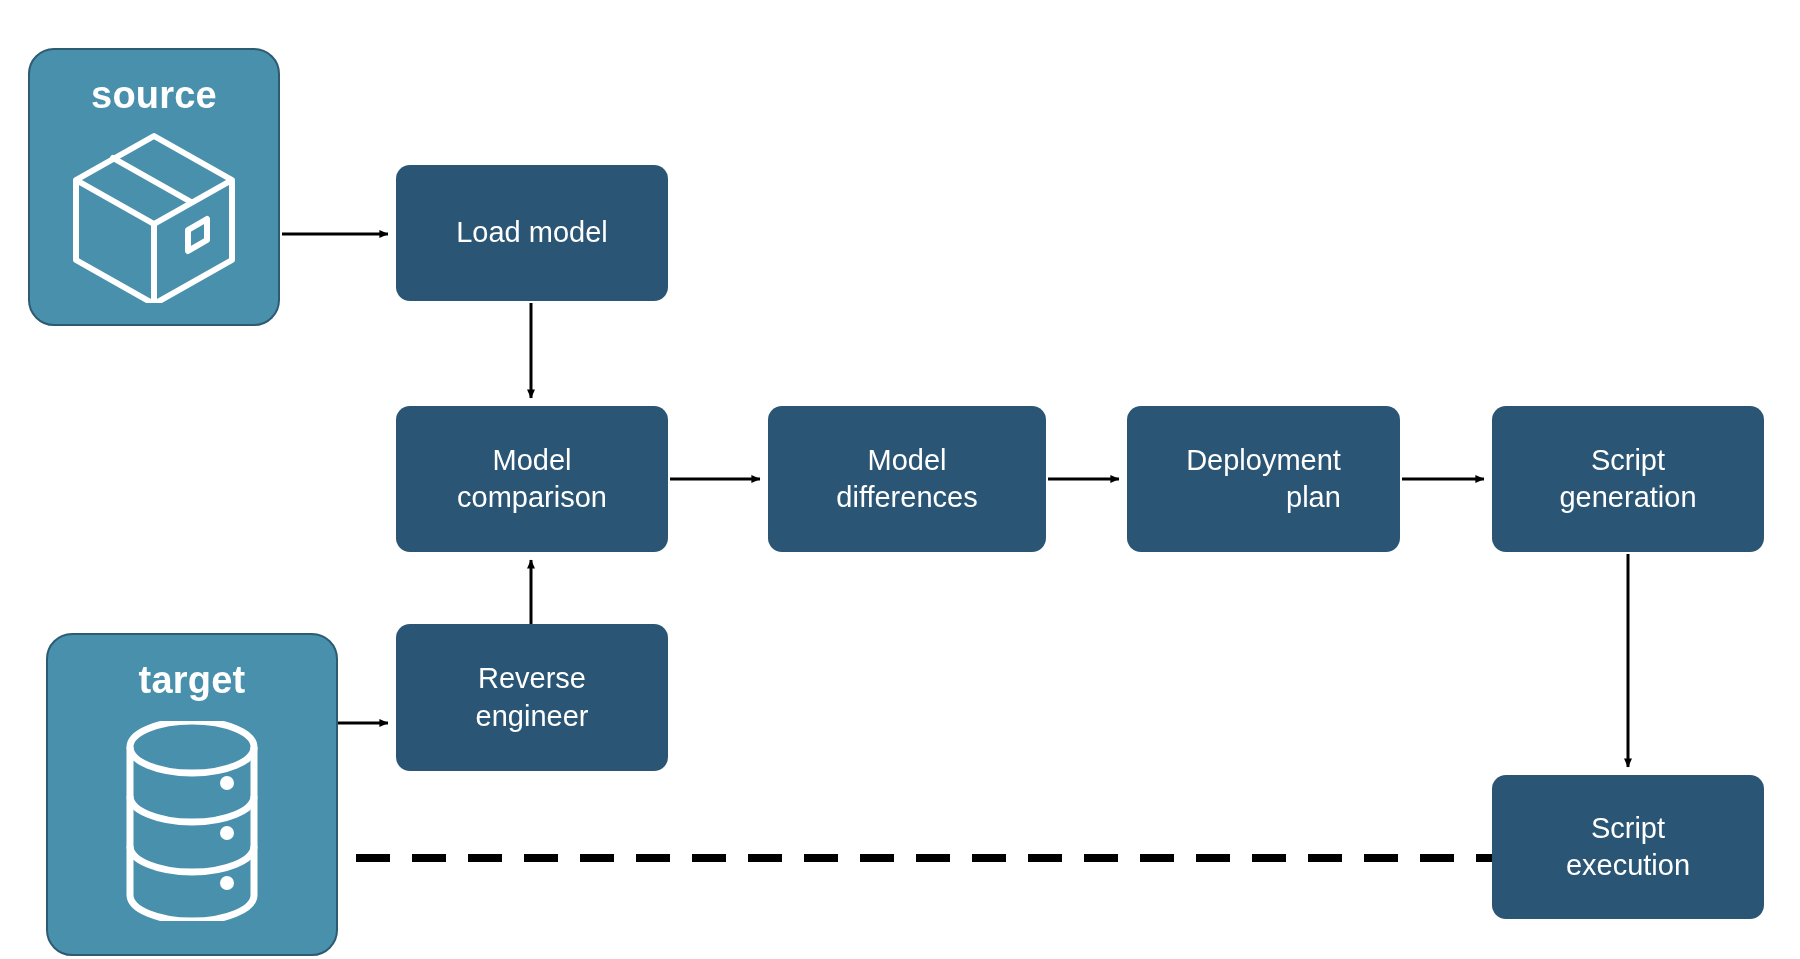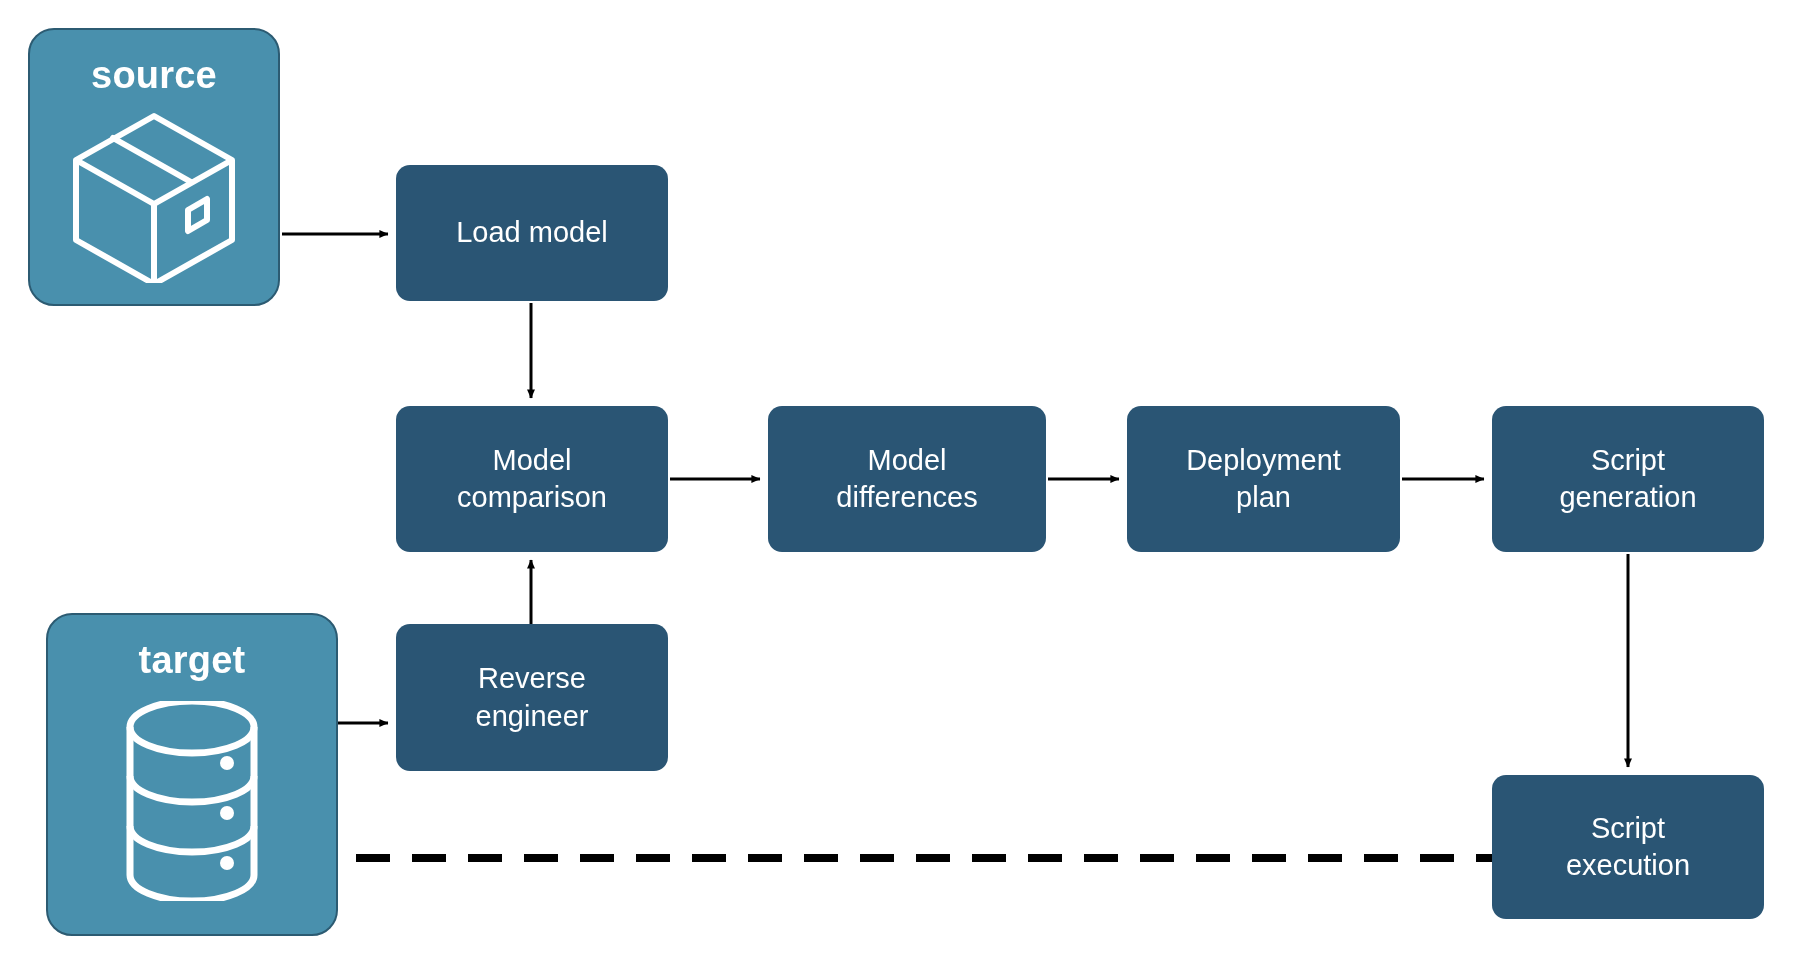--- a/index.html
+++ b/index.html
@@ -25,20 +25,21 @@
   }
   .endpoint-card {
     position: absolute;
     border-radius: 26px;
     background: #4990ad;
     border: 2px solid #2c5b72;
     box-sizing: border-box;
     display: flex;
     flex-direction: column;
     align-items: center;
+    margin-top: 20px;
   }
   .endpoint-title {
     color: #ffffff;
     font-weight: bold;
     font-size: 38px;
     letter-spacing: 0.2px;
     line-height: 1;
     margin-top: 26px;
   }
   .endpoint-icon {
@@ -158,21 +159,21 @@
   <div class="proc-box" style="left:396px; top:406px; width:272px; height:146px;">
     <span class="proc-label">Model
 comparison</span>
   </div>
 
   <div class="proc-box" style="left:768px; top:406px; width:278px; height:146px;">
     <span class="proc-label">Model
 differences</span>
   </div>
 
-  <div class="proc-box" style="left:1127px; top:406px; width:273px; height:146px;">
+  <div class="proc-box" style="left:1127px; top:406px; width:273px; height:146px;text-align:right;">
     <span class="proc-label">Deployment
 plan</span>
   </div>
 
   <div class="proc-box" style="left:1492px; top:406px; width:272px; height:146px;">
     <span class="proc-label">Script
 generation</span>
   </div>
 
   <div class="proc-box" style="left:396px; top:624px; width:272px; height:147px;">

